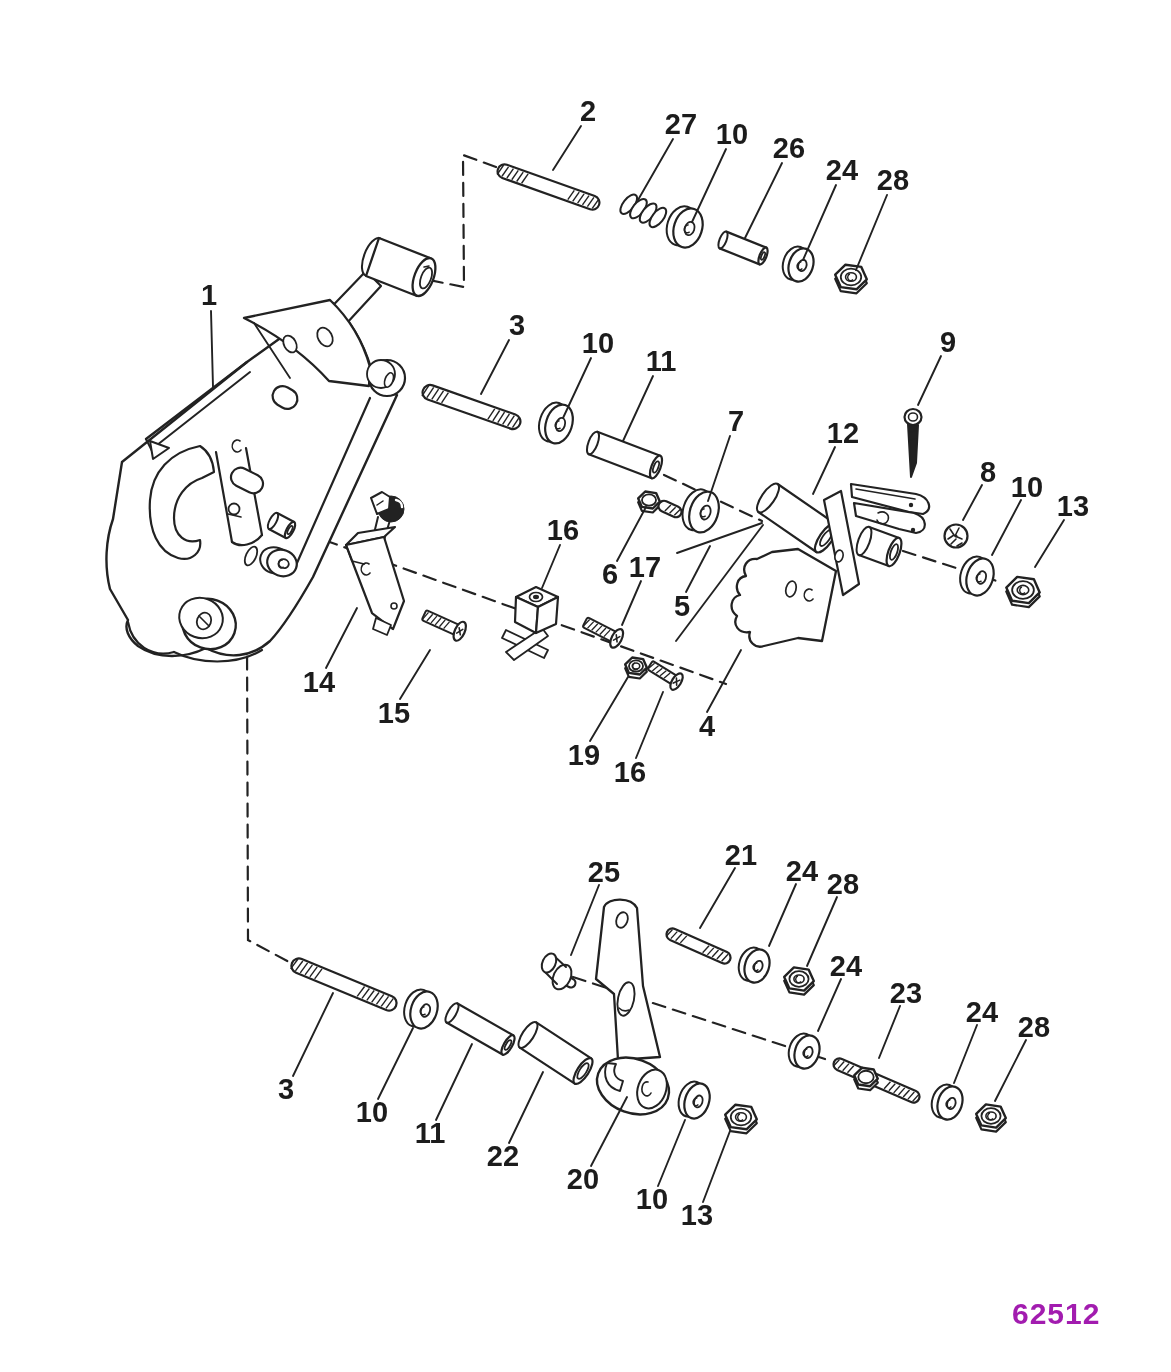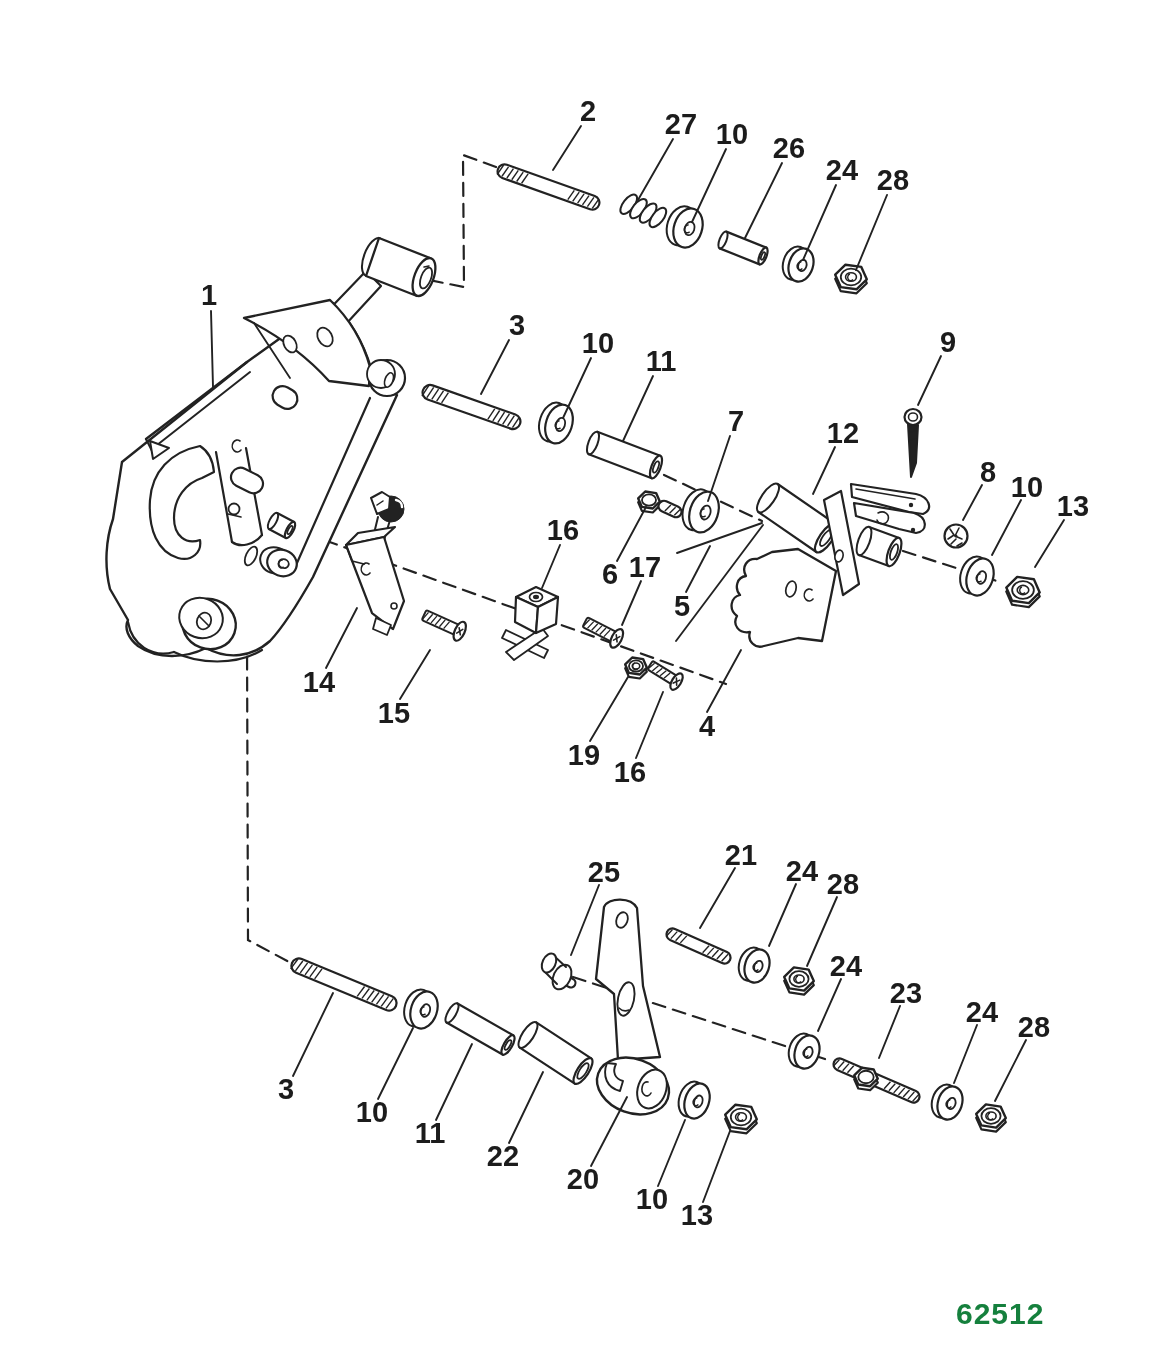--- a/index.html
+++ b/index.html
@@ -1,22 +1,22 @@
 <!DOCTYPE html>
 <html><head>
 <meta charset="utf-8">
 <style>
   html,body{margin:0;padding:0;background:#fff;}
   .stage{position:relative;width:1171px;height:1372px;background:#fff;overflow:hidden;
          font-family:"Liberation Sans",sans-serif;}
   #diagram{position:absolute;left:0;top:0;width:1171px;height:1372px;}
   #diagram text{font-family:"Liberation Sans",sans-serif;font-weight:700;font-size:29px;
                 paint-order:stroke;stroke:#ffffff;stroke-width:4px;}
-  .drawing-number{position:absolute;left:956px;top:1297px;
-                  font:700 30px "Liberation Sans",sans-serif;color:#15803d;letter-spacing:1px;}
+  .drawing-number{position:absolute;left:1012px;top:1297px;
+                  font:700 30px "Liberation Sans",sans-serif;color:#a21caf;letter-spacing:1px;}
 </style>
 </head>
 <body>
 
 <div class="stage">
   <svg id="diagram" viewBox="0 0 1171 1372">
     <g id="layer-dashes">
         <polyline points="496,167 463,155 464,287 429,280" fill="none" stroke="#222222" stroke-width="2.2" stroke-dasharray="13 8" stroke-linecap="round"></polyline>
         <polyline points="645,466 762,521" fill="none" stroke="#222222" stroke-width="2.2" stroke-dasharray="13 8" stroke-linecap="round"></polyline>
         <polyline points="903,551 1003,583" fill="none" stroke="#222222" stroke-width="2.2" stroke-dasharray="13 8" stroke-linecap="round"></polyline>

